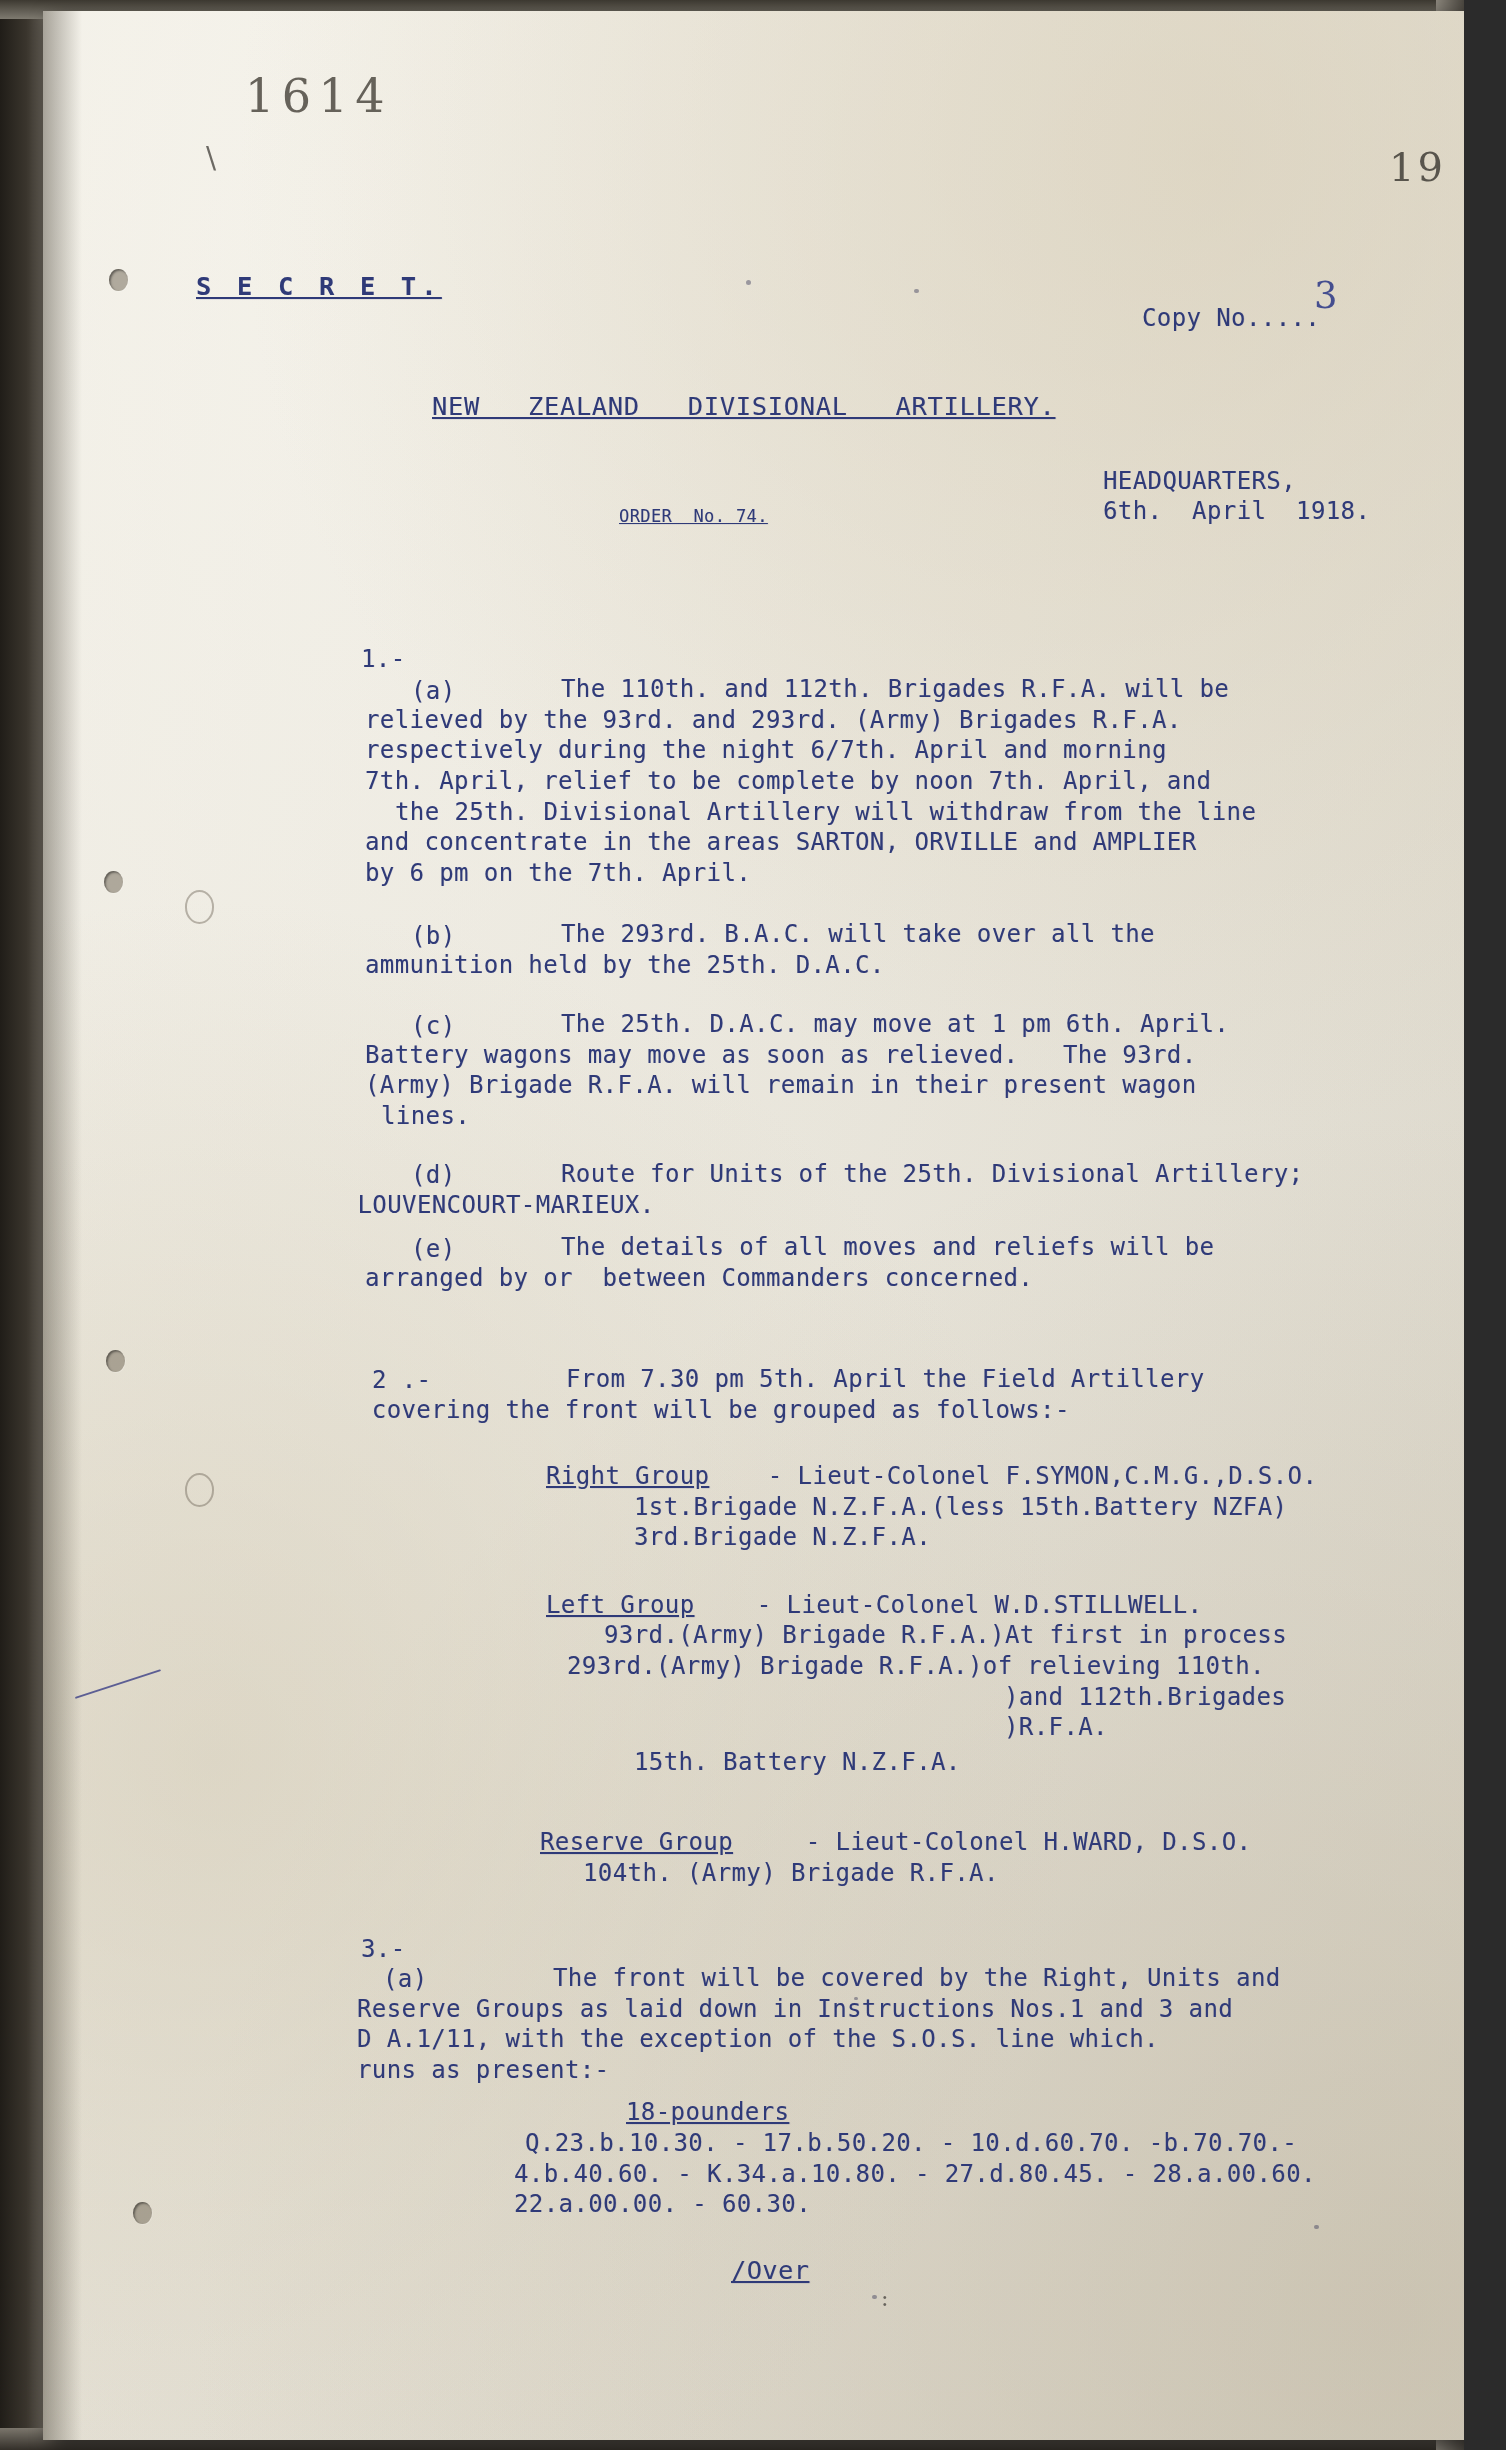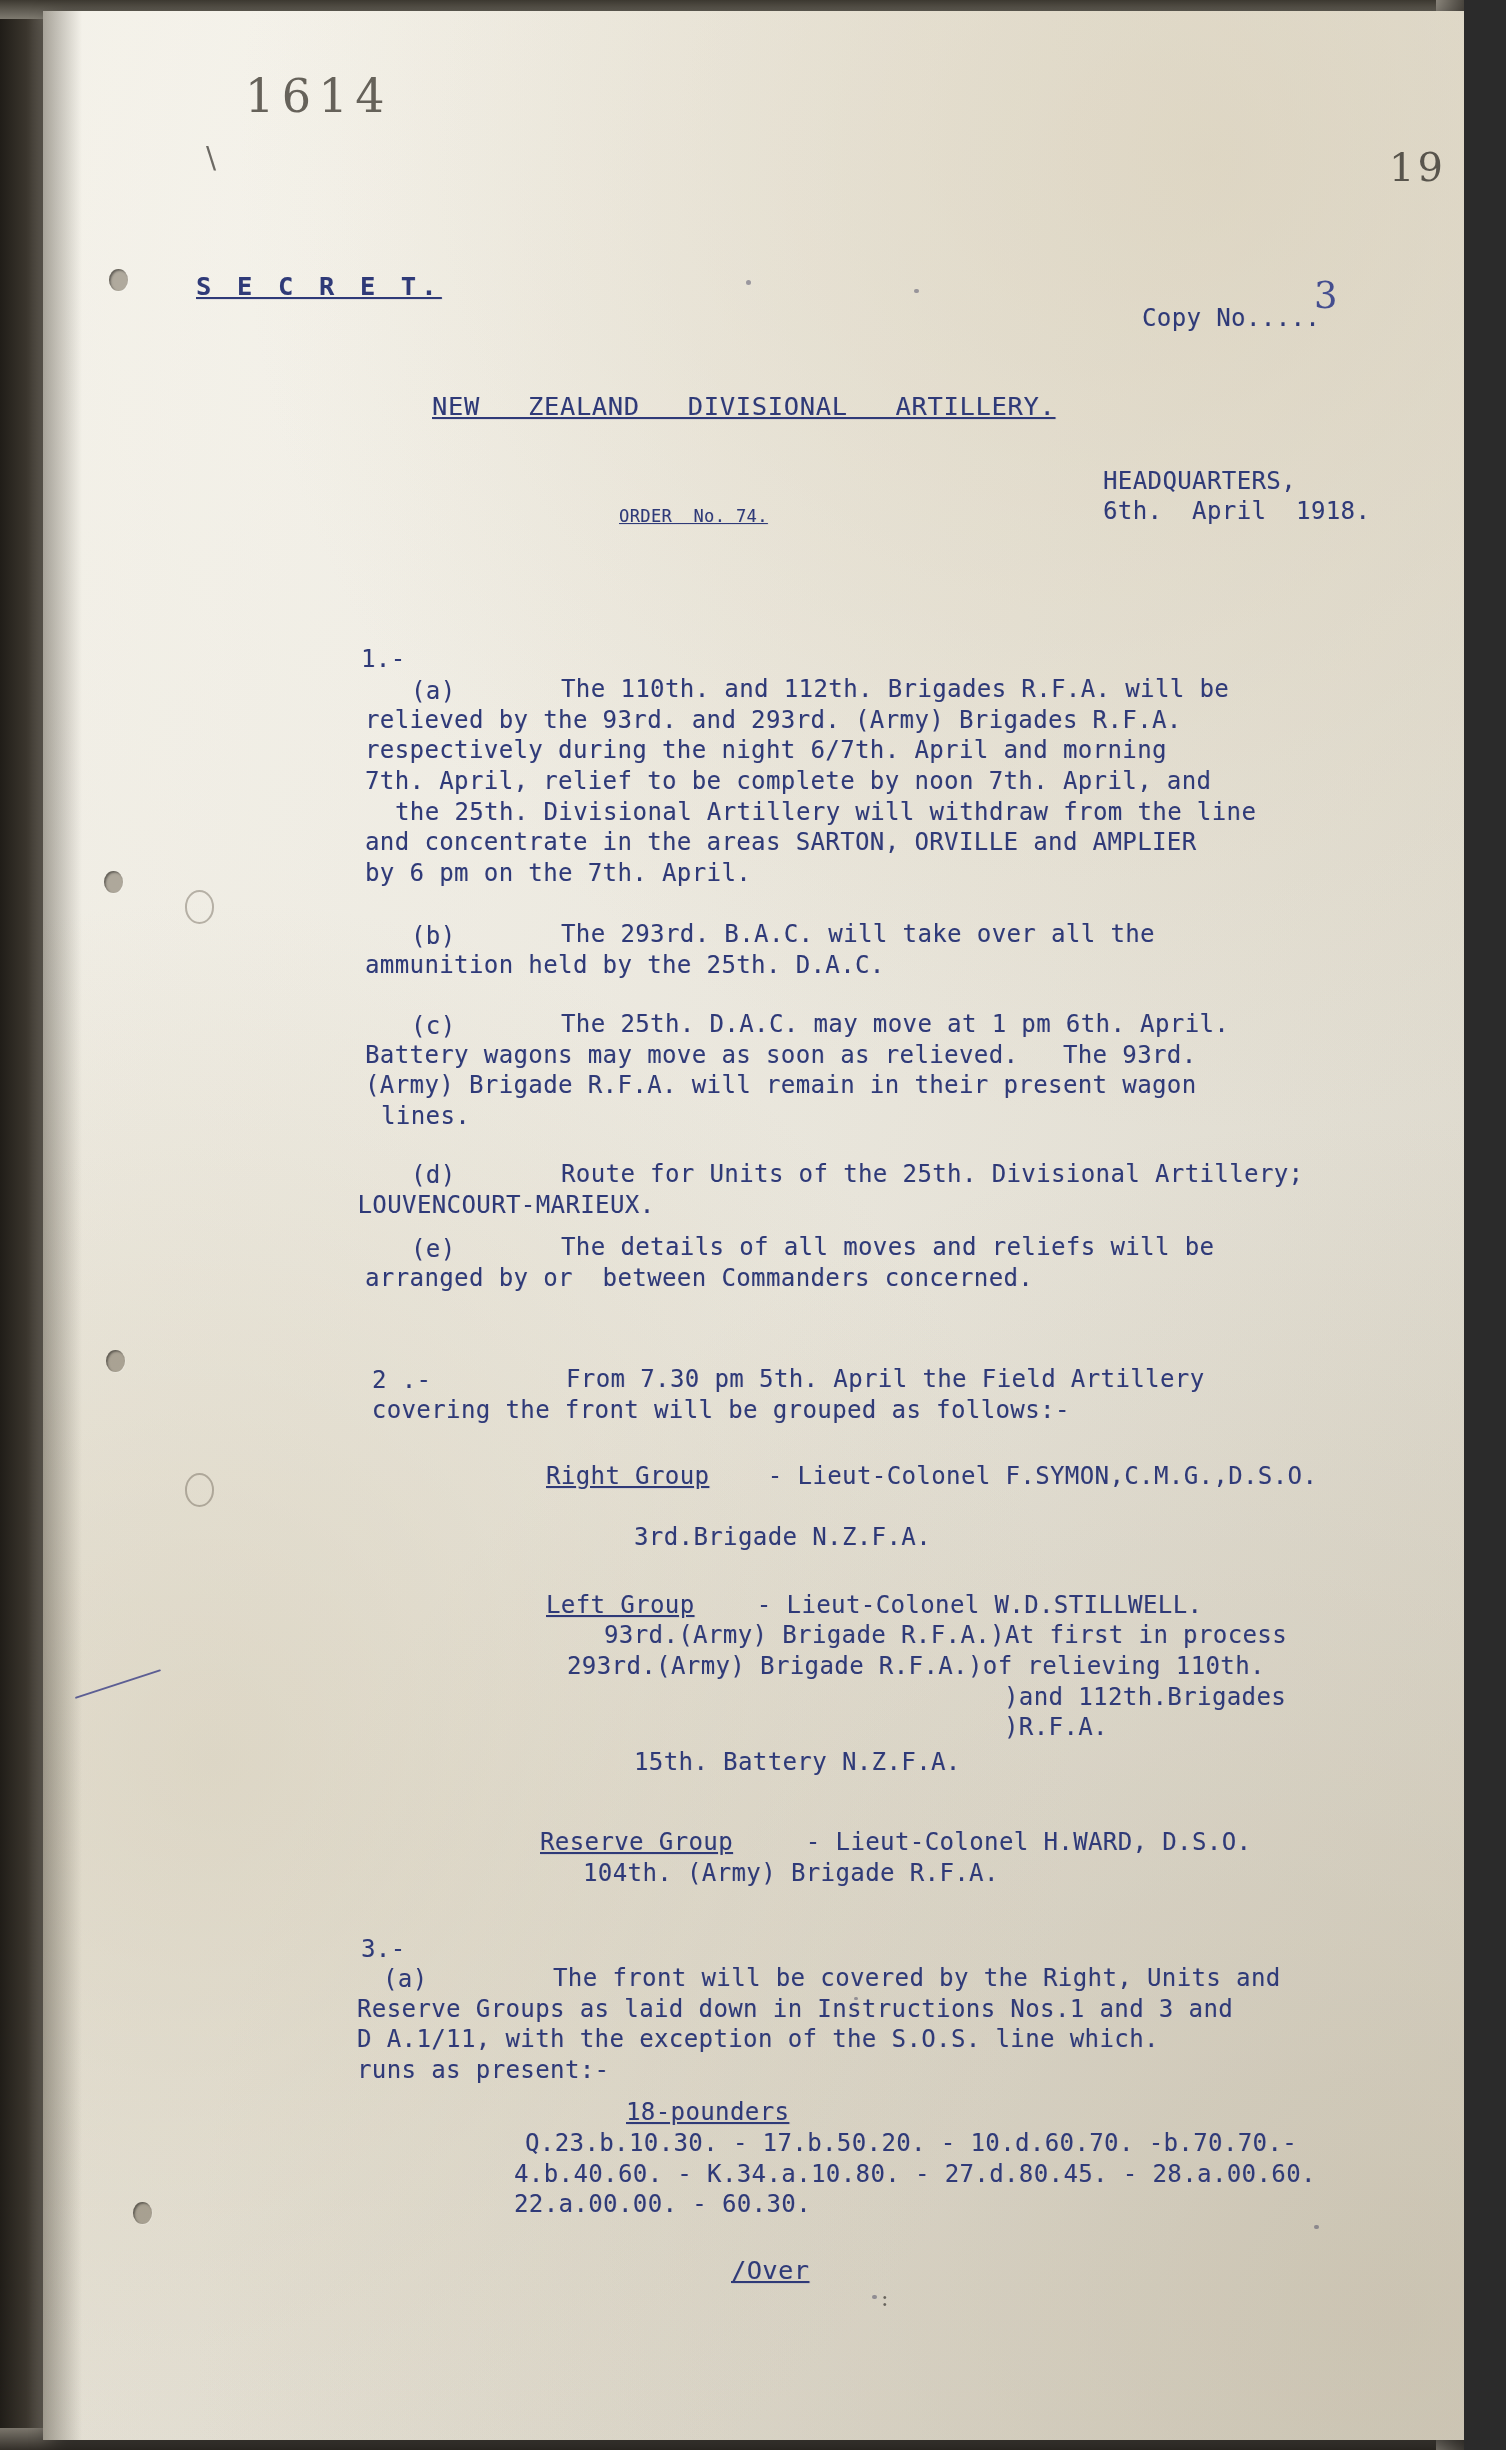--- a/index.html
+++ b/index.html
@@ -210,20 +210,21 @@
     </div>
 
     <div class="typed" style="left:329px; top:1355px; font-size:24px;">2 .-</div>
     <div class="block" style="left:340px; top:1354px;">
       <div class="typed line" style="left:183px; top:0px; font-size:24px;">From 7.30 pm 5th. April the Field Artillery</div>
       <div class="typed line" style="left:-11.2px; top:31px; font-size:24px;">covering the front will be grouped as follows:-</div>
     </div>
 
     <div class="typed u" style="left:503px; top:1451px; font-size:24px;">Right Group</div>
     <div class="typed" style="left:710px; top:1451px; font-size:24px;"> - Lieut-Colonel F.SYMON,C.M.G.,D.S.O.</div>
+    <div class="typed" style="left:591px; top:1482px; font-size:24px;">1st.Brigade N.Z.F.A.(less 15th.Battery NZFA)</div>
     <div class="typed" style="left:591px; top:1512px; font-size:24px;">3rd.Brigade N.Z.F.A.</div>
 
     <div class="typed u" style="left:503px; top:1580px; font-size:24px;">Left Group</div>
     <div class="typed" style="left:699px; top:1580px; font-size:24px;"> - Lieut-Colonel W.D.STILLWELL.</div>
     <div class="typed" style="left:561px; top:1610px; font-size:24px;">93rd.(Army) Brigade R.F.A.)At first in process</div>
     <div class="typed" style="left:524px; top:1641px; font-size:24px;">293rd.(Army) Brigade R.F.A.)of relieving 110th.</div>
     <div class="typed" style="left:961px; top:1672px; font-size:24px;">)and 112th.Brigades</div>
     <div class="typed" style="left:961px; top:1702px; font-size:24px;">)R.F.A.</div>
     <div class="typed" style="left:591px; top:1737px; font-size:24px;">15th. Battery N.Z.F.A.</div>
 

